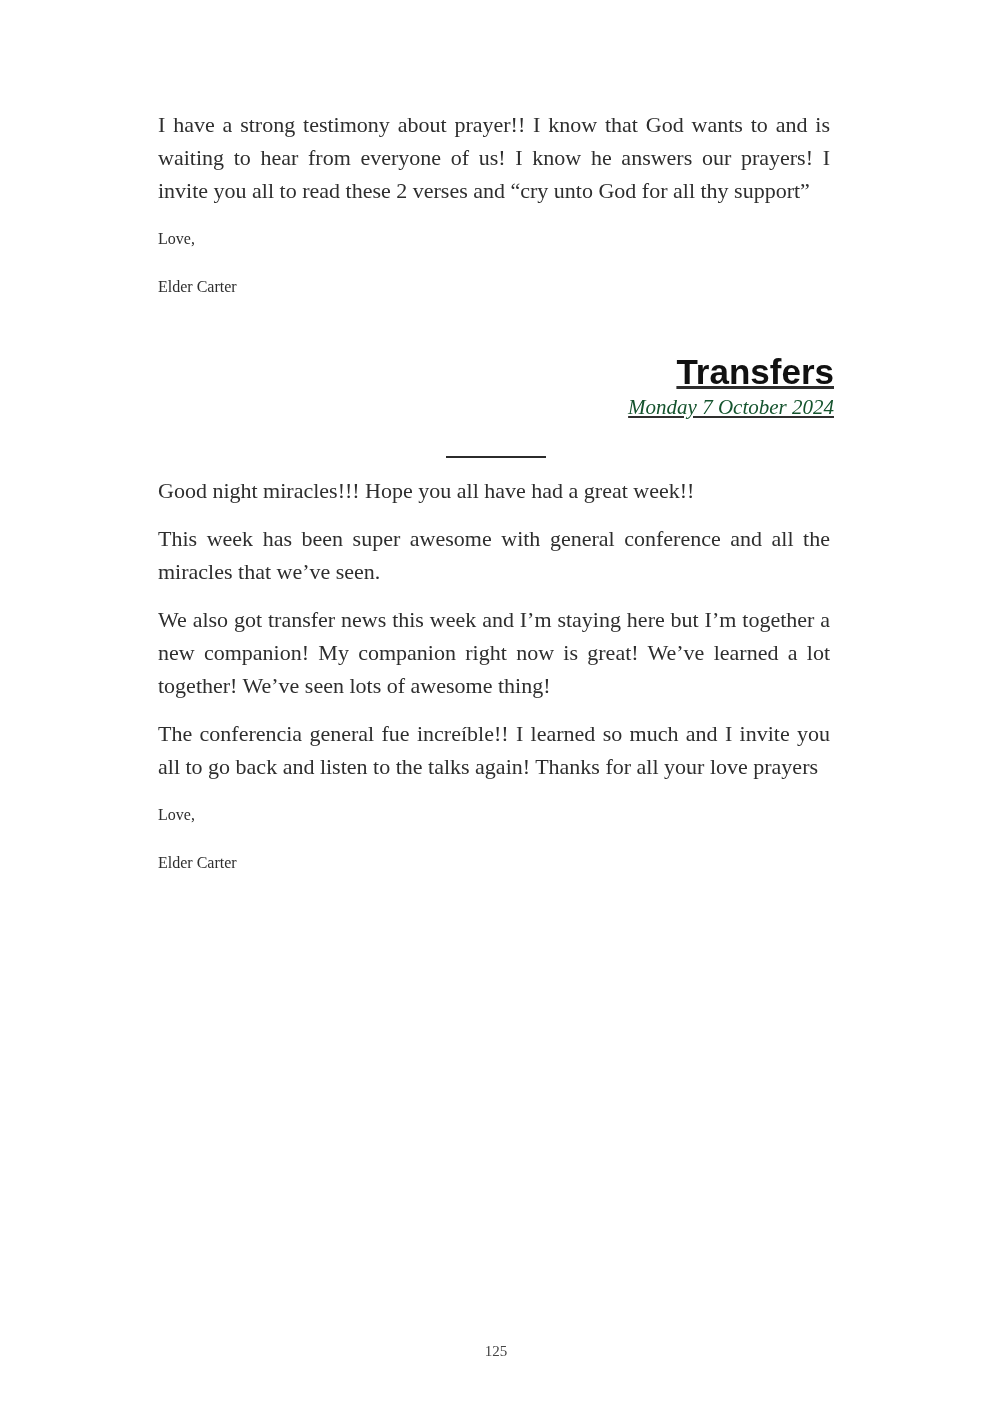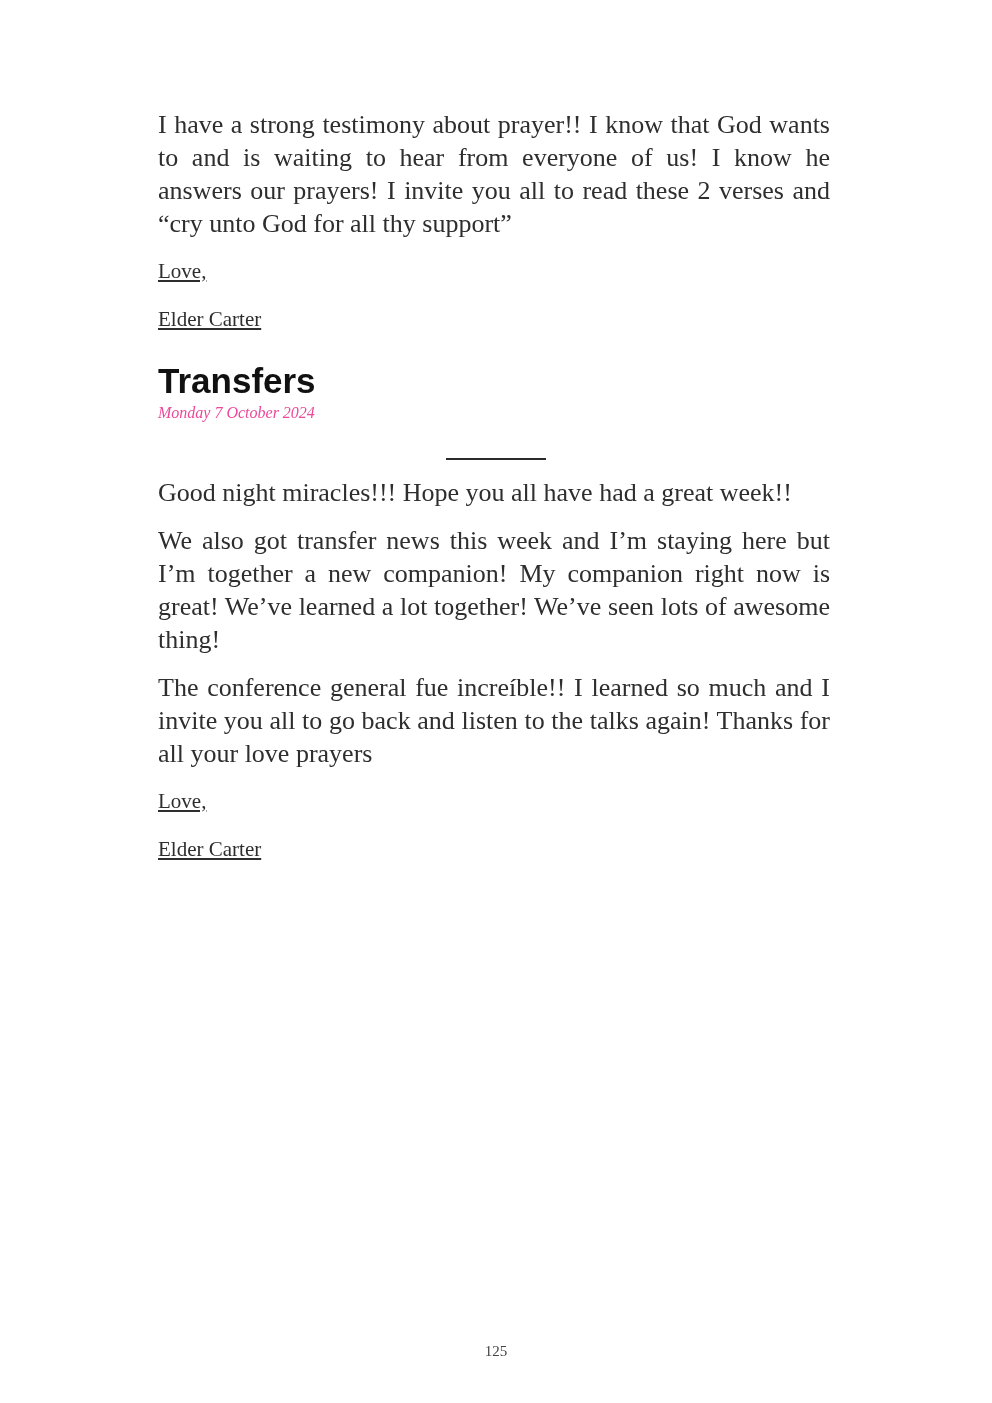--- a/index.html
+++ b/index.html
@@ -14,49 +14,49 @@
     font-family: "Liberation Serif", serif;
     color: #2e2e2e;
     overflow: hidden;
   }
   .page {
     width: 676px;
     margin: 0 auto;
     padding-top: 108px;
   }
   .body-par {
-    font-size: 26px;
+    font-size: 22px;
     line-height: 33px;
     text-align: justify;
     margin: 0 4px 15px 0;
   }
   .plain-par {
-    font-size: 21px;
+    font-size: 16px;
     line-height: 33px;
     text-align: left;
     margin: 0 0 15px 0;
-    text-decoration: underline;
   }
   .chapter-head {
-    margin-top: 26px;
-    text-align: left;
+    margin-top: 50px;
+    text-align: right;
+    text-decoration: underline;
   }
   .chapter-title {
     font-family: "Liberation Sans", sans-serif;
     font-weight: 700;
     font-size: 35px;
     line-height: 1.1;
     color: #111111;
     margin: 0;
     letter-spacing: 0px;
   }
   .chapter-date {
-    font-size: 16px;
+    font-size: 21px;
     font-style: italic;
-    color: #ec4899;
+    color: #14532d;
     margin-top: 3px;
   }
   .section-divider {
     width: 100px;
     height: 0;
     border-top: 2px solid #2b2b2b;
     margin: 36px auto 16px auto;
   }
   .page-number {
     position: absolute;
@@ -81,26 +81,27 @@
 
   <div class="chapter-head">
     <h1 class="chapter-title">Transfers</h1>
     <div class="chapter-date">Monday 7 October 2024</div>
   </div>
 
   <div class="section-divider"></div>
 
   <p class="body-par">Good night miracles!!! Hope you all have had a great week!!</p>
 
+  <p class="body-par">This week has been super awesome with general conference and all the miracles that we’ve seen.</p>
 
 
   <p class="body-par">We also got transfer news this week and I’m staying here but I’m together a new companion! My companion right now is great! We’ve learned a lot together! We’ve seen lots of awesome thing!</p>
 
 
-  <p class="body-par">The conference general fue increíble!! I learned so much and I invite you all to go back and listen to the talks again! Thanks for all your love prayers</p>
+  <p class="body-par">The conferencia general fue increíble!! I learned so much and I invite you all to go back and listen to the talks again! Thanks for all your love prayers</p>
 
   <p class="plain-par">Love,</p>
 
   <p class="plain-par">Elder Carter</p>
 
 </div>
 
 <div class="page-number">125</div>
 
 </body></html>

